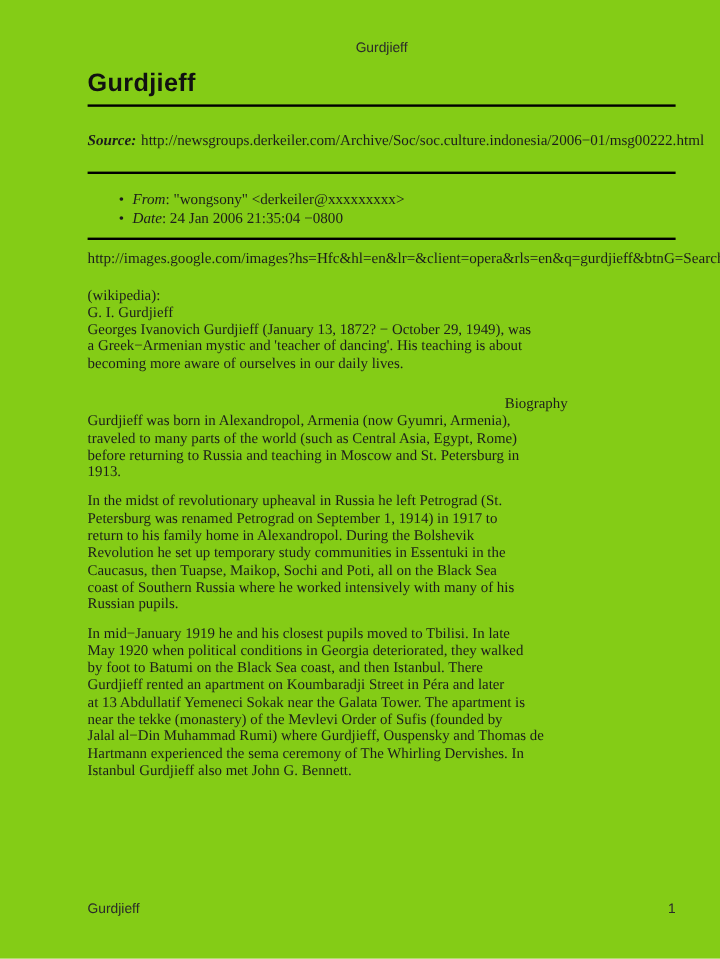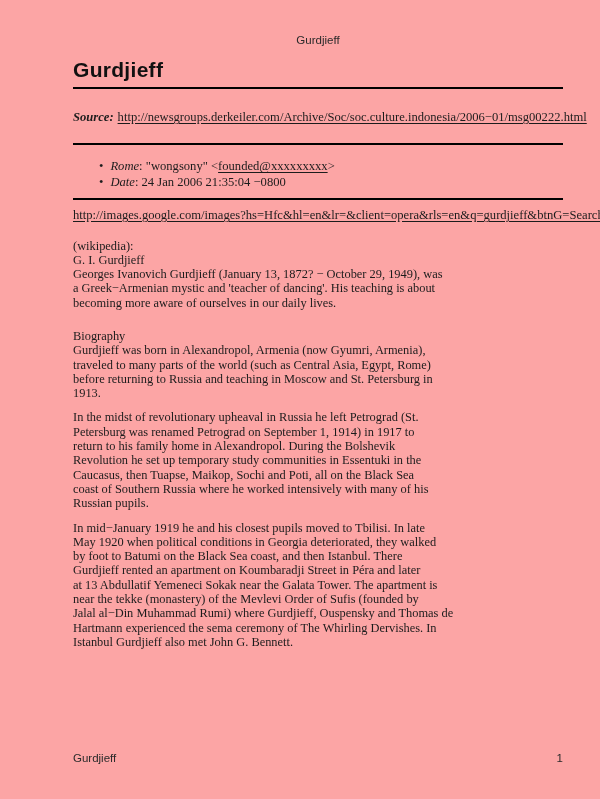--- a/index.html
+++ b/index.html
@@ -1,21 +1,21 @@
 <!DOCTYPE html>
 <html><head>
 <meta charset="utf-8">
 <style>
   * { margin: 0; padding: 0; box-sizing: border-box; }
   html, body { background: #ffffff; }
   .page {
     position: relative;
     width: 600px;
     height: 799px;
-    background: #fca5a5;
+    background: #84cc16;
     overflow: hidden;
     font-family: "Liberation Serif", serif;
     color: #1c1c1c;
   }
   .running-header {
     position: absolute;
     top: 34px;
     left: 73px;
     width: 490px;
     text-align: center;
@@ -40,21 +40,20 @@
   .rule-3 { margin-top: 8px; }
   .source-line {
     margin-top: 21px;
     font-size: 12.6px;
     line-height: 15px;
     white-space: nowrap;
   }
   .source-label { font-weight: bold; font-style: italic; margin-right: 4px; text-align: center; }
   a, .link {
     color: #1c1c1c;
-    text-decoration: underline;
     text-underline-offset: 2px;
     cursor: pointer;
   }
   .meta { margin-top: 14px; list-style: none; padding-left: 26px; }
   .meta li { font-size: 12.6px; line-height: 15.5px; }
   .meta li::before { content: "\2022"; margin-right: 7px; }
   .meta .lbl { font-style: italic; }
   .links-block { margin-top: 8px; }
   .doc-link {
     font-size: 12.6px;
@@ -62,21 +61,21 @@
     margin-bottom: 15.5px;
     white-space: nowrap;
   }
   .body-text {
     margin-top: 3px;
     font-size: 12.4px;
     line-height: 14.3px;
     width: 400px;
   }
   .body-text p { white-space: pre-line; }
-  .bio-heading { margin-top: 19px; }
+  .bio-heading { margin-top: 19px; text-align: right; }
   .para { margin-top: 10px; }
   .running-footer {
     position: absolute;
     top: 752px;
     left: 73px;
     width: 490px;
     display: flex;
     justify-content: space-between;
     font-family: "Liberation Sans", sans-serif;
     font-size: 11.5px;
@@ -95,21 +94,21 @@
 
       <h1 class="doc-title">Gurdjieff</h1>
 
       <div class="rule rule-1"></div>
 
       <p class="source-line"><span class="source-label">Source:</span><a class="link">http://newsgroups.derkeiler.com/Archive/Soc/soc.culture.indonesia/2006−01/msg00222.html</a></p>
 
       <div class="rule rule-2"></div>
 
       <ul class="meta">
-        <li><span class="lbl">Rome</span><span>: "wongsony" &lt;</span><a class="link">founded@xxxxxxxxx</a><span>&gt;</span></li>
+        <li><span class="lbl">From</span><span>: "wongsony" &lt;</span><a class="link">derkeiler@xxxxxxxxx</a><span>&gt;</span></li>
         <li><span class="lbl">Date</span><span>: 24 Jan 2006 21:35:04 −0800</span></li>
       </ul>
 
       <div class="rule rule-3"></div>
 
       <div class="links-block">
         <p class="doc-link"><a class="link">http://images.google.com/images?hs=Hfc&amp;hl=en&amp;lr=&amp;client=opera&amp;rls=en&amp;q=gurdjieff&amp;btnG=Search&amp;sa=N&amp;tab=</a></p>
       </div>
 
       <div class="body-text">

